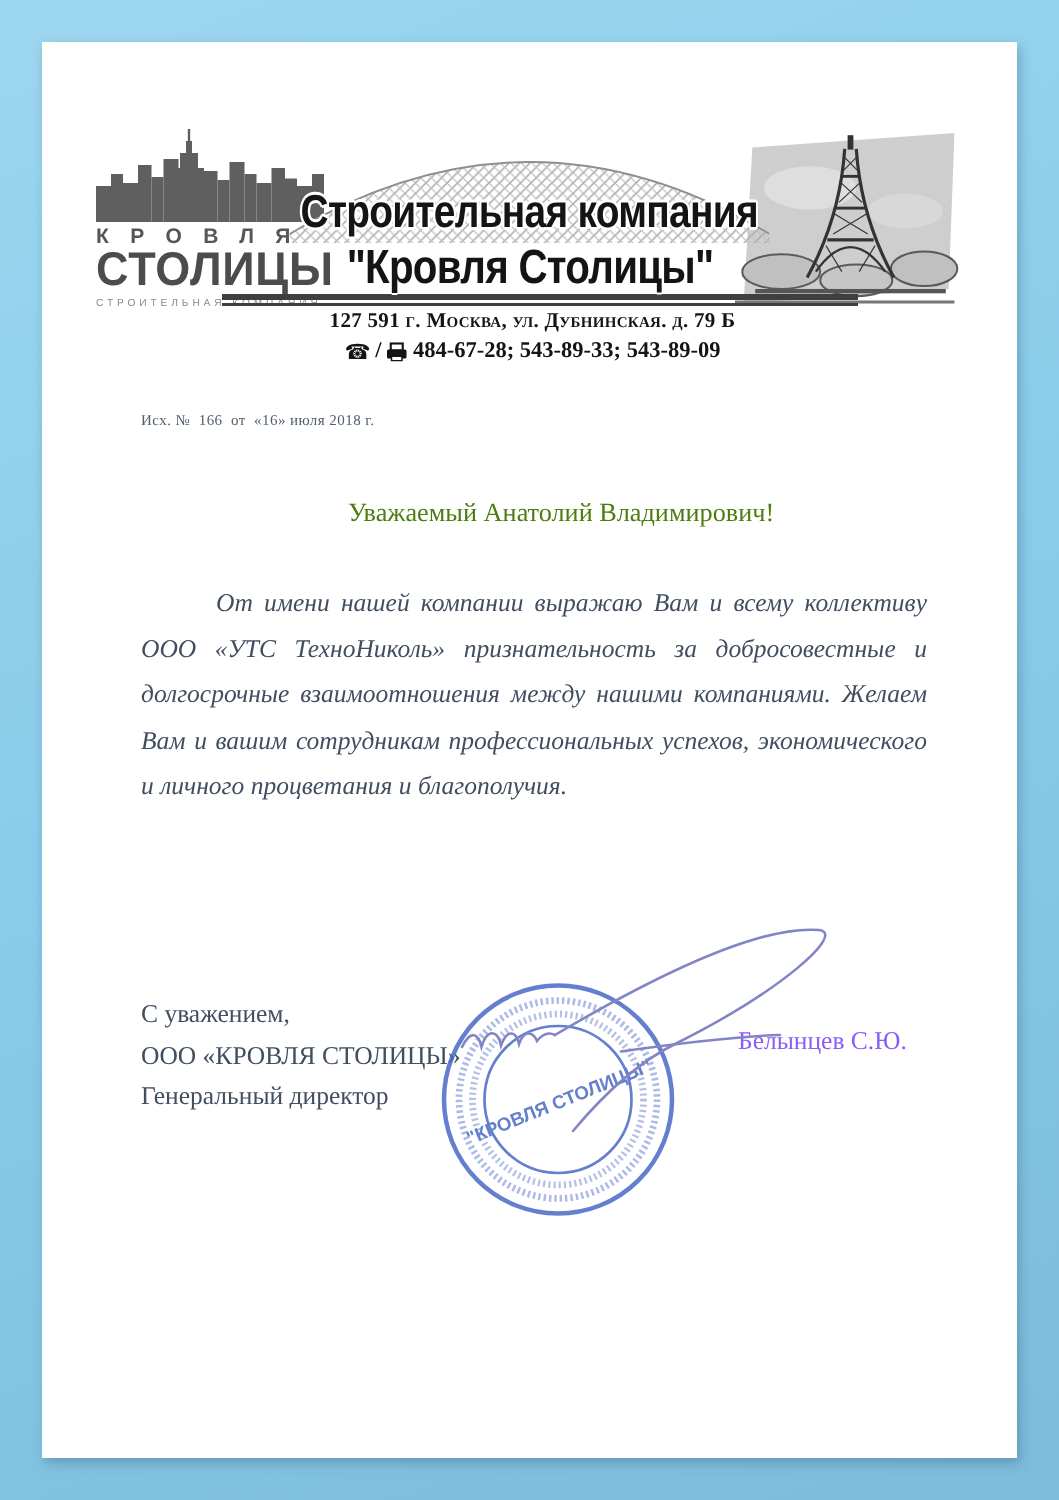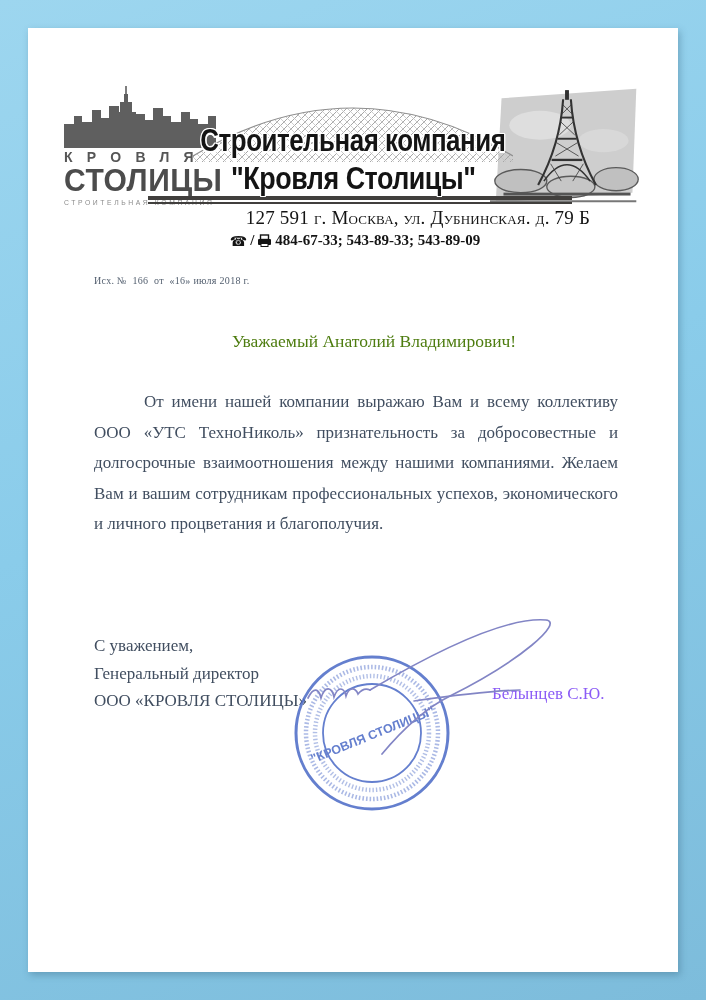--- a/index.html
+++ b/index.html
@@ -70,23 +70,22 @@
 
   .divider { position: absolute; left: 120px; top: 168px; width: 424px; }
   .divider .bar1 { height: 4px; background: #413f3d; }
   .divider .bar2 { height: 2px; background: #413f3d; margin-top: 2px; }
 
   .address-block {
     position: absolute; left: 92px; top: 179px; width: 470px;
     text-align: center; color: #141414;
   }
   .address-line {
-    font-weight: normal; font-size: 19px; font-variant: small-caps;
+    font-weight: bold; font-size: 14px; font-variant: small-caps;
     letter-spacing: 0.2px;
-    text-align: right;
   }
   .phone-line {
     font-weight: bold; font-size: 15px; margin-top: 3px;
     display: flex; align-items: center; justify-content: center; gap: 3px;
   }
   .phone-glyph { font-family: "DejaVu Sans", sans-serif; font-size: 14px; }
   .fax-svg { display: inline-block; vertical-align: middle; }
 
   
   .ref-line {
@@ -96,24 +95,24 @@
   }
   .salutation {
     position: absolute; left: 204px; top: 303px;
     font-size: 17.5px; color: #4d7c0f;
   }
   .body-text {
     position: absolute; left: 66px; top: 359px; width: 524px;
     font-size: 17px; line-height: 30.5px; color: #414e60;
     text-align: justify;
   }
-  .body-text p { text-indent: 50px; }
+  .body-text p { text-indent: 50px; font-style: italic; }
 
   .closing {
-    position: absolute; left: 66px; top: 604px;
+    position: absolute; left: 66px; top: 634px;
     font-size: 17px; color: #414e60; line-height: 27.5px;
   }
   .signer-name {
     position: absolute; left: 464px; top: 656px;
     font-size: 17px; color: #8b5cf6;
   }
 
   .stamp {
     position: absolute; left: 262px; top: 623px; width: 164px; height: 164px;
     opacity: 0.85; filter: blur(0.3px);
@@ -211,37 +210,37 @@
       <div class="address-block">
         <div class="address-line">127 591 г. Москва, ул. Дубнинская. д. 79 Б</div>
         <div class="phone-line">
           <span class="phone-glyph">☎</span>
             <span>/</span>
             <svg class="fax-svg" width="15" height="13" viewBox="0 0 15 13">
               <rect x="1" y="5" width="13" height="6" rx="1" fill="#141414"></rect>
               <rect x="3.5" y="1" width="8" height="4.5" fill="#fff" stroke="#141414" stroke-width="1.4"></rect>
               <rect x="4" y="9.5" width="7" height="3" fill="#fff" stroke="#141414" stroke-width="1"></rect>
             </svg>
-          <span>484-67-33; 543-89-33; 543-89-09</span>
+          <span>484-67-28; 543-89-33; 543-89-09</span>
         </div>
       </div>
     </div>
 
     <div class="ref-line">Исх. №  166  от  «16» июля 2018 г.</div>
 
     <div class="salutation">Уважаемый Анатолий Владимирович!</div>
 
     <div class="body-text">
       <p>От имени нашей компании выражаю Вам и всему коллективу ООО «УТС ТехноНиколь» признательность за добросовестные и долгосрочные взаимоотношения между нашими компаниями. Желаем Вам и вашим сотрудникам профессиональных успехов, экономического и личного процветания и благополучия.</p>
     </div>
 
     <div class="closing">
       <div>С уважением,</div>
+      <div>ООО «КРОВЛЯ СТОЛИЦЫ»</div>
       <div>Генеральный директор</div>
-      <div>ООО «КРОВЛЯ СТОЛИЦЫ»</div>
     </div>
 
     <div class="signer-name">Белынцев С.Ю.</div>
 
     <svg class="stamp" viewBox="0 0 164 164">
       <g stroke="#4a69c6" fill="none">
         <circle cx="82" cy="82" r="76" stroke-width="3"></circle>
         <circle cx="82" cy="82" r="66" stroke-width="4.5" stroke-dasharray="1.6 2" opacity="0.55"></circle>
         <circle cx="82" cy="82" r="57" stroke-width="4.5" stroke-dasharray="1.4 2.1" opacity="0.5"></circle>
         <circle cx="82" cy="82" r="49" stroke-width="1.8"></circle>

